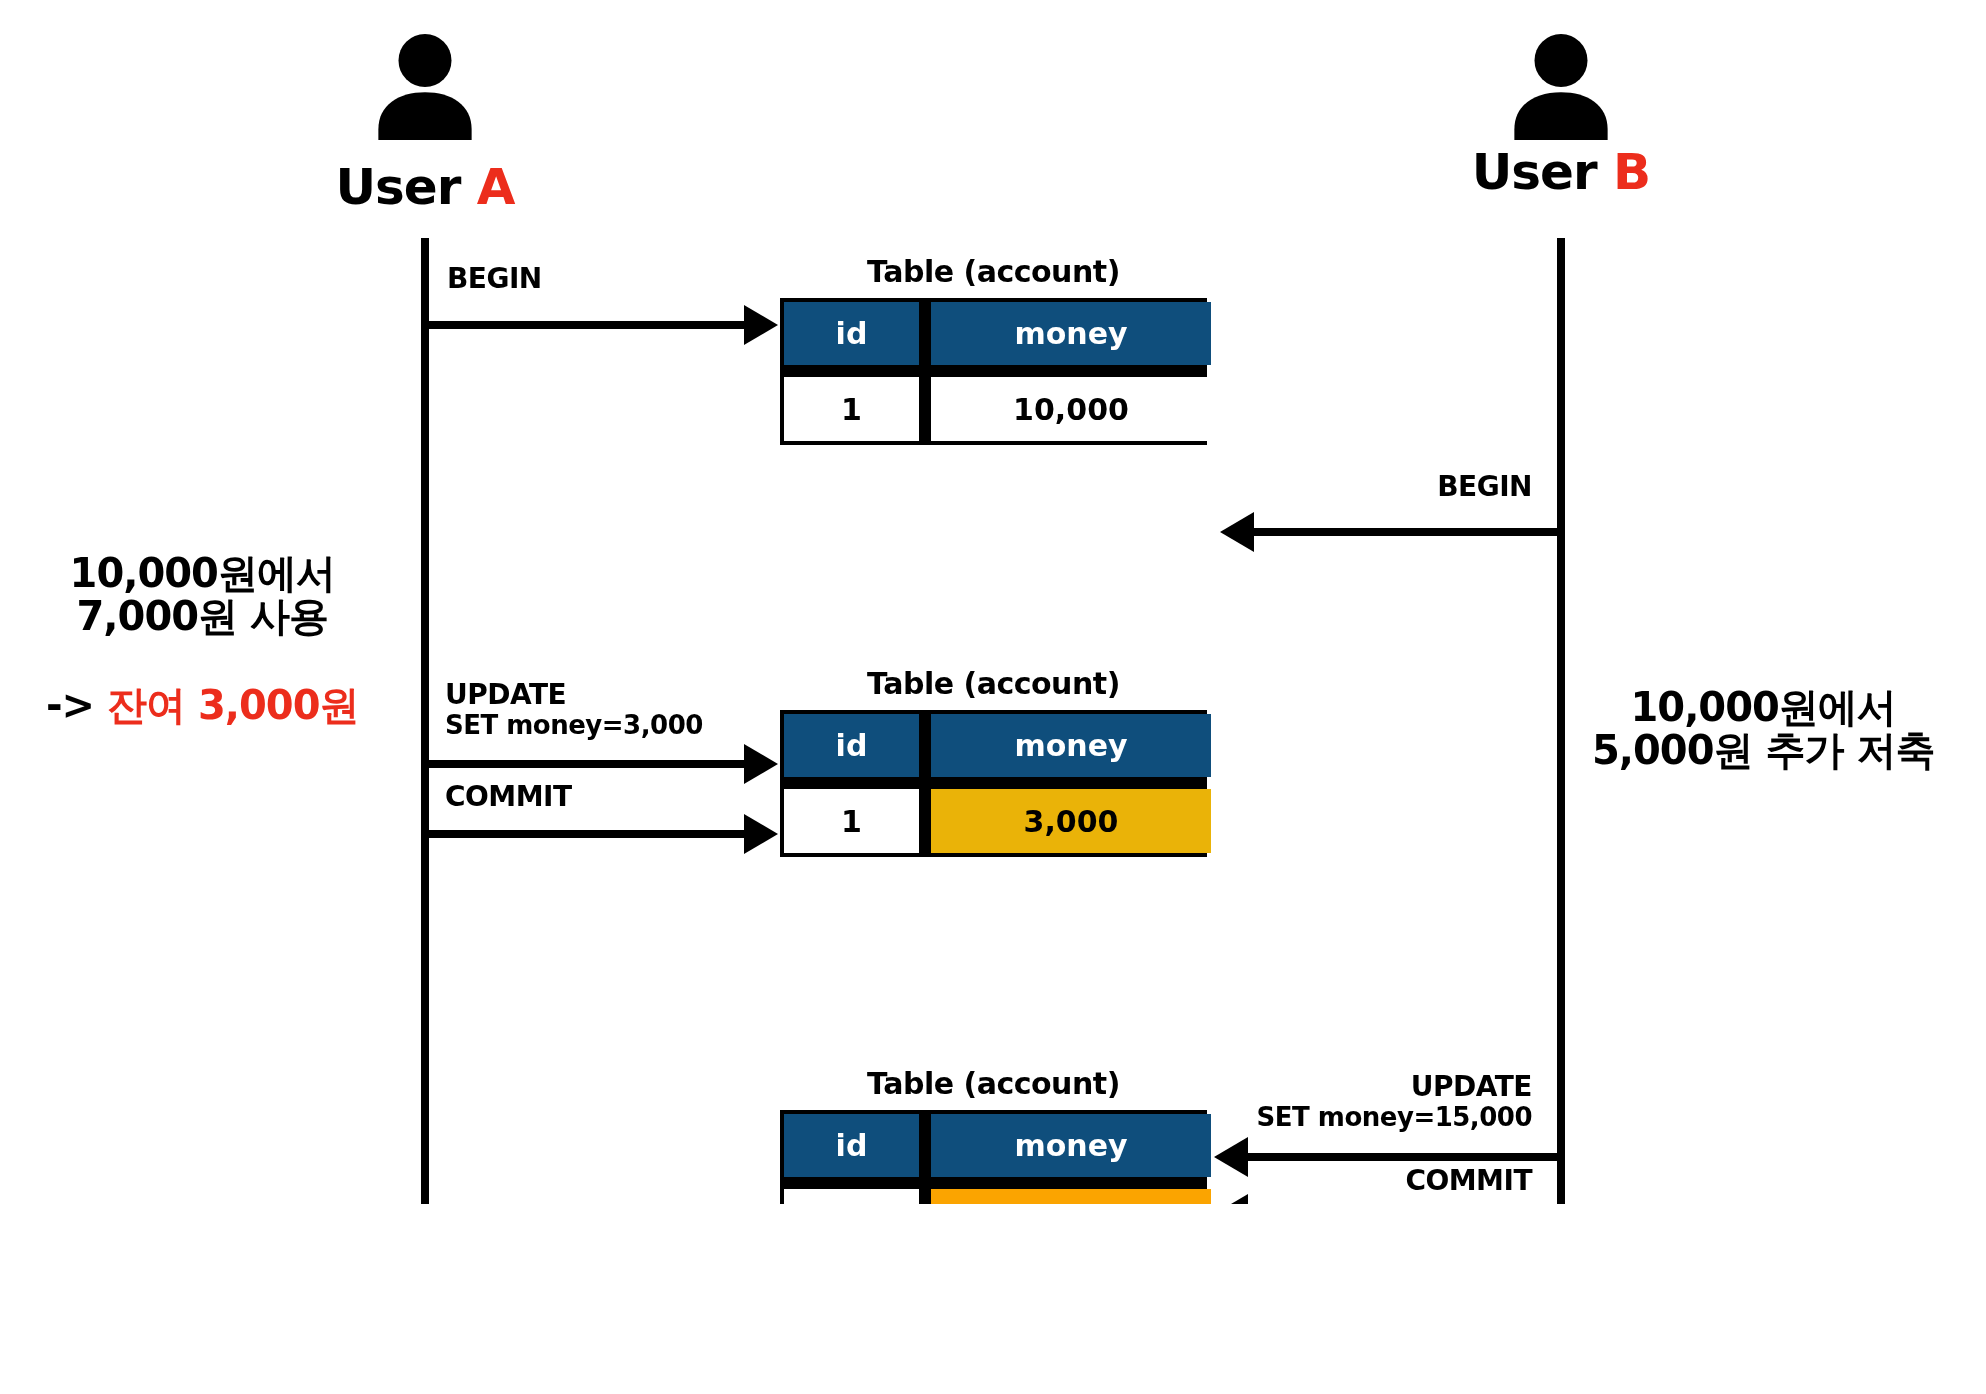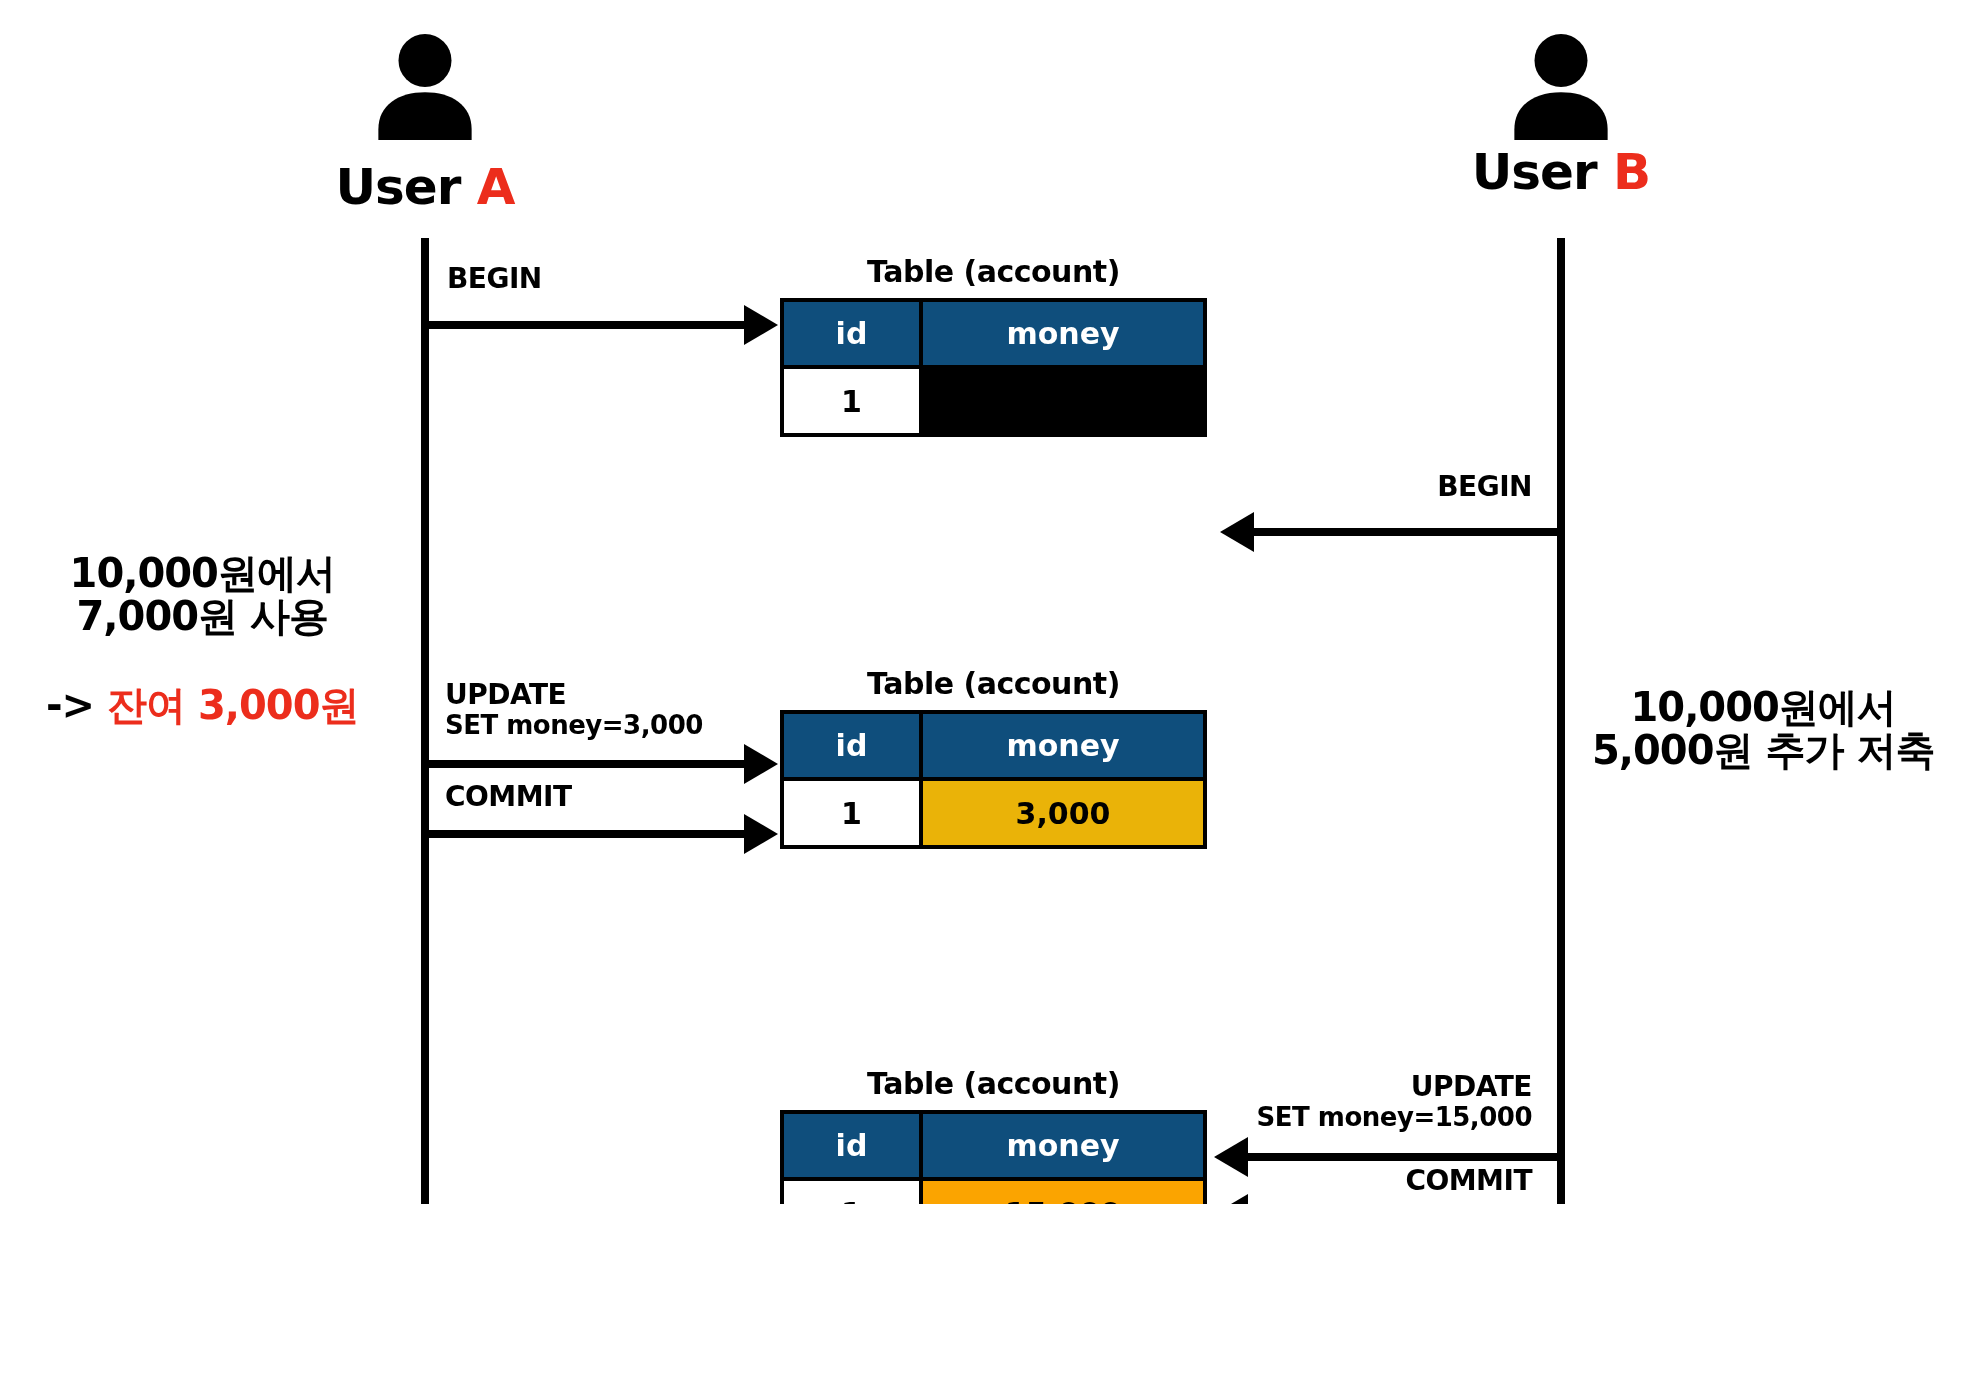--- a/index.html
+++ b/index.html
@@ -21,21 +21,21 @@
   .harrow.left  .shaft{left:30px;right:0;}
   .head-right{position:absolute;right:0;top:0;width:0;height:0;border-top:20px solid transparent;border-bottom:20px solid transparent;border-left:34px solid #000;}
   .head-left{position:absolute;left:0;top:0;width:0;height:0;border-top:20px solid transparent;border-bottom:20px solid transparent;border-right:34px solid #000;}
   
   .msg{position:absolute;font-size:28px;letter-spacing:-0.5px;line-height:1.1;}
   .msg .sub{font-size:26px;}
   .msg.r{text-align:right;}
   
   .tbl{position:absolute;width:427px;}
   .tbl-title{text-align:center;font-size:30px;margin-bottom:9px;letter-spacing:-0.5px;}
-  .tbl-grid{display:grid;grid-template-columns:135px 280px;grid-template-rows:63px 64px;gap:4px;background:#000;padding:4px;text-align:right;}
+  .tbl-grid{display:grid;grid-template-columns:135px 280px;grid-template-rows:63px 64px;gap:12px;background:#000;padding:4px;text-align:right;}
   .cell{display:flex;align-items:center;justify-content:center;font-size:30px;background:#fff;}
   .cell.head{background:#0F4E7C;color:#fff;}
   
   .note{position:absolute;font-size:40px;line-height:1.08;letter-spacing:-1px;white-space:nowrap;text-align:center;}
   .note .result{margin-top:46px;}
 </style>
 </head>
 <body>
 
 <div class="canvas">
@@ -62,20 +62,21 @@
     <div class="shaft"></div>
     <div class="head-right"></div>
   </div>
 
   <div class="tbl" style="left:780px;top:254px;">
     <div class="tbl-title">Table (account)</div>
     <div class="tbl-grid">
       <div class="cell head">id</div>
       <div class="cell head">money</div>
       <div class="cell">1</div>
+      <div class="cell" style="background-color: rgb(255, 255, 255);">10,000</div>
     </div>
   </div>
 
   <div class="msg r" style="left:1252px;top:472px;width:280px;">BEGIN</div>
   <div class="harrow left" style="left:1220px;top:512px;width:337px;">
     <div class="shaft"></div>
     <div class="head-left"></div>
   </div>
 
   <div class="note" style="left:46px;top:552px;">

